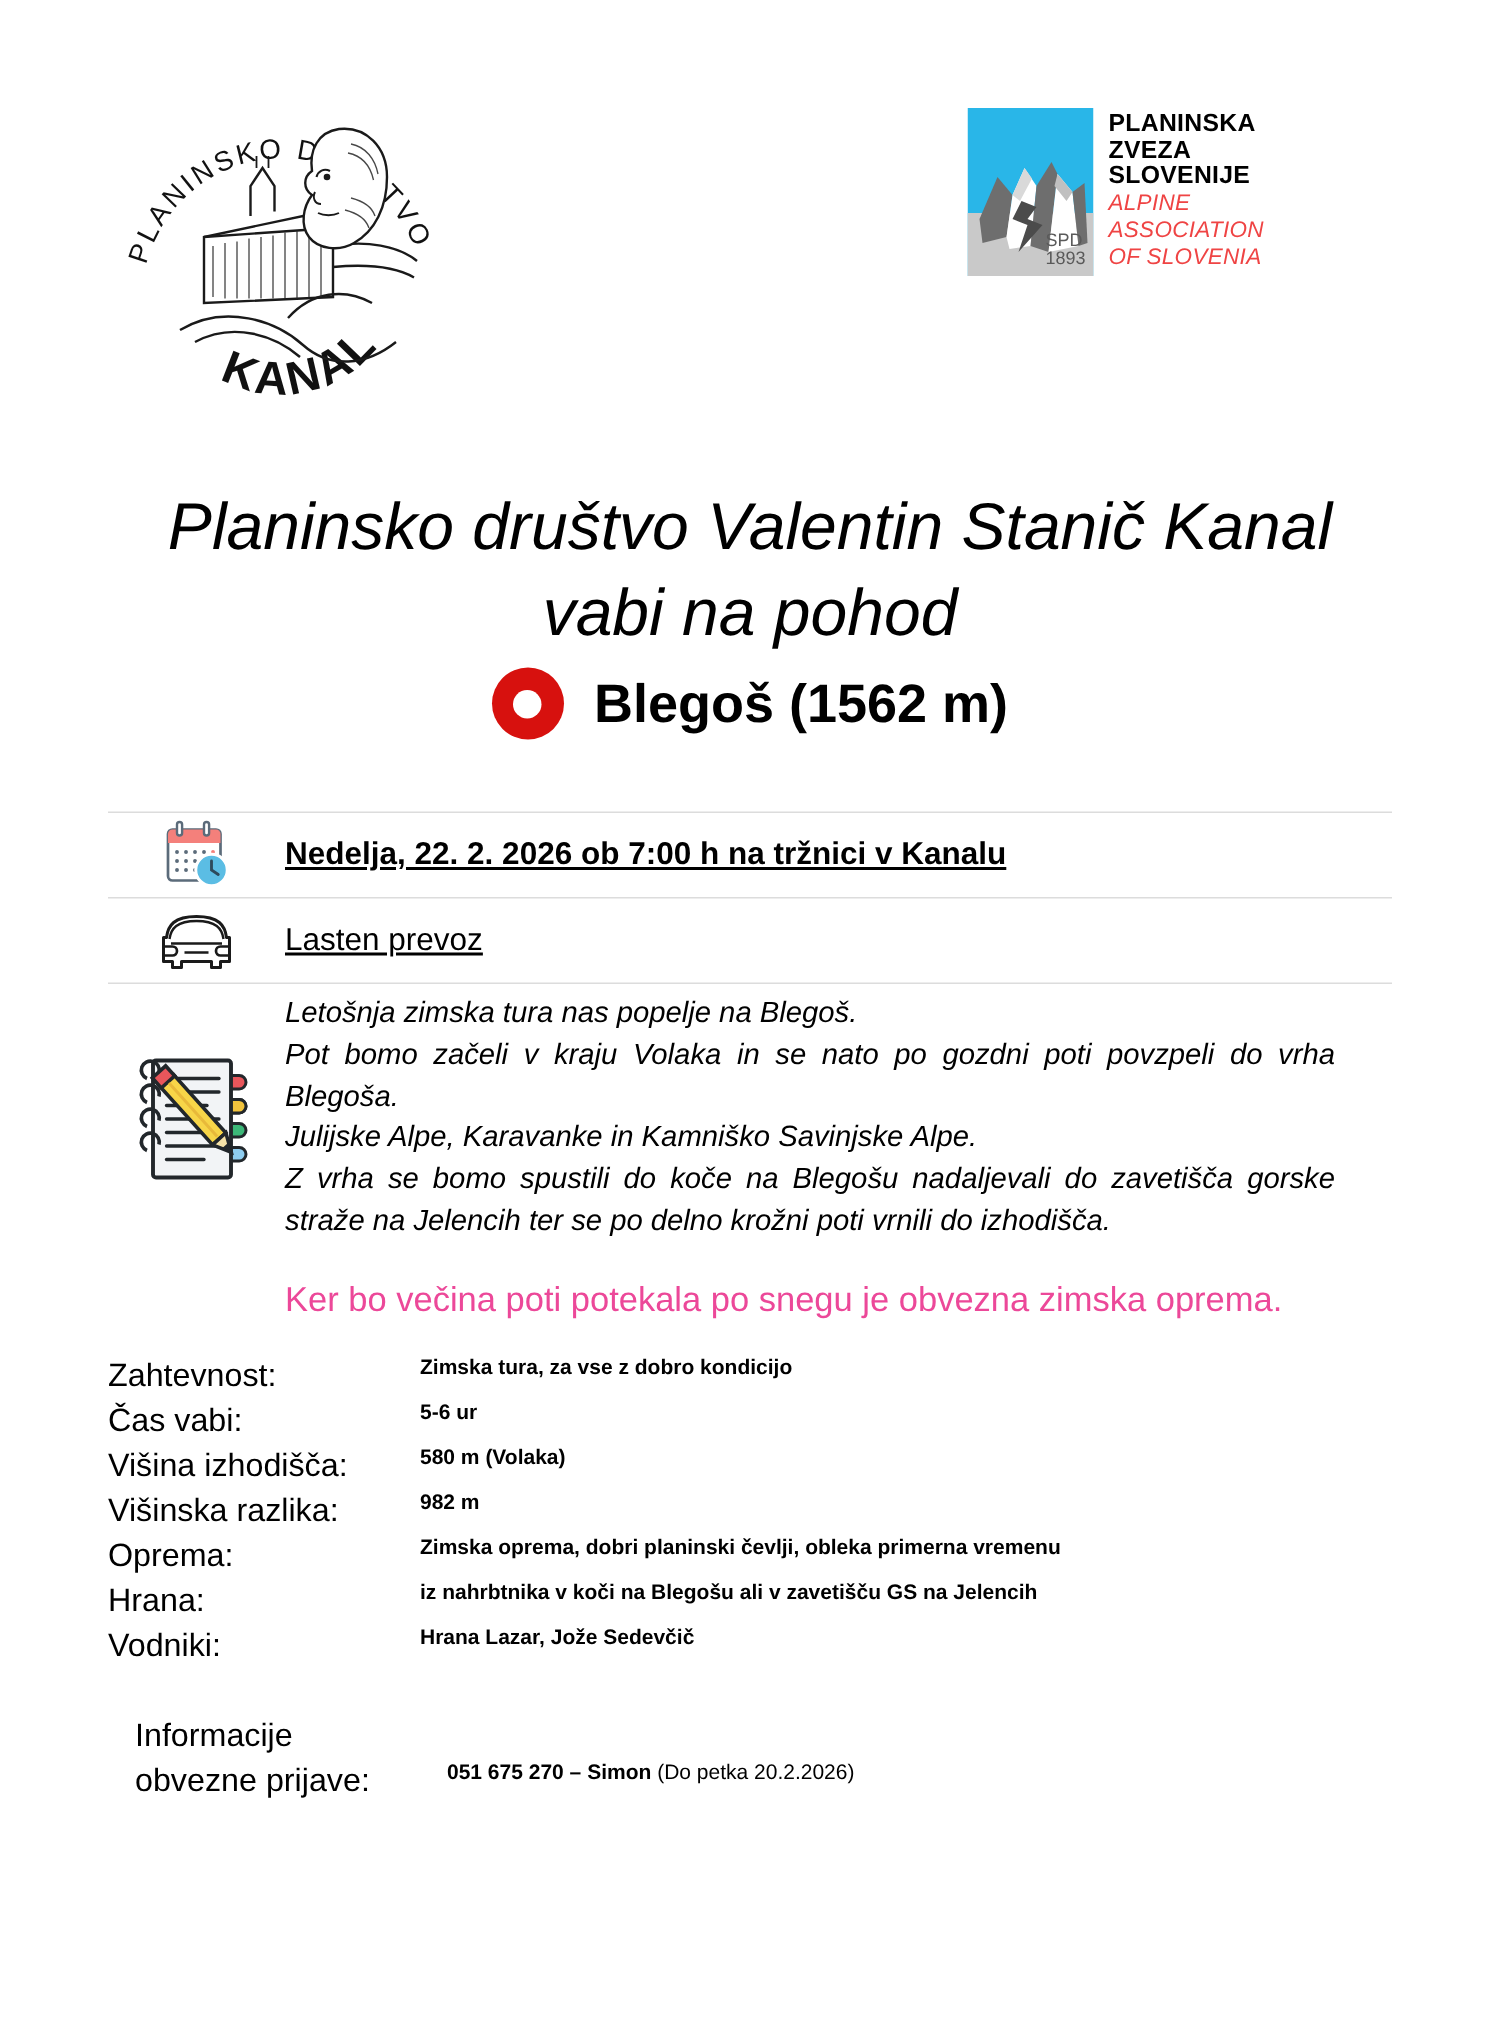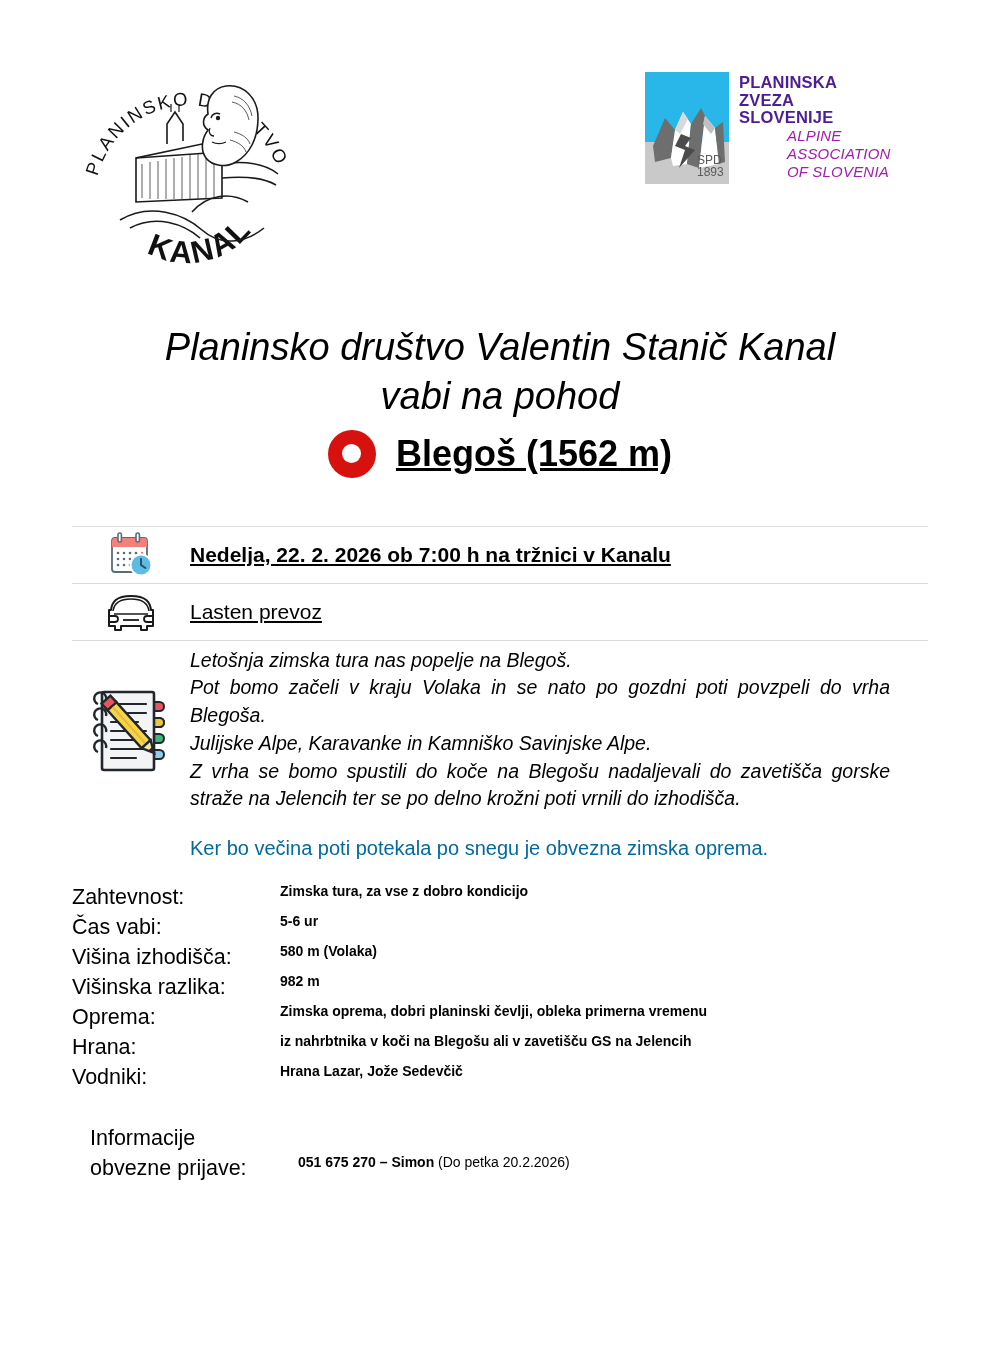--- a/index.html
+++ b/index.html
@@ -41,52 +41,50 @@
     height: 112px;
     flex: none;
   }
   .pzs-text {
     padding-top: 2px;
   }
   .pzs-name {
     font-size: 16.5px;
     font-weight: bold;
     line-height: 1.07;
-    color: #4c1d95;
+    color: #000000;
     letter-spacing: .2px;
   }
   .pzs-sub {
     font-size: 15px;
     font-style: italic;
     line-height: 1.12;
-    color: #a21caf;
+    color: #ef4444;
     letter-spacing: .2px;
     margin-top: 1px;
-    margin-left: 48px;
   }
 
   
   .title-block {
     text-align: center;
     margin-top: 38px;
   }
   .title-line {
-    font-size: 38px;
+    font-size: 44px;
     font-style: italic;
     line-height: 1.30;
     color: #000;
     font-stretch: condensed;
   }
   .peak-line {
     margin-top: 8px;
     display: flex;
     align-items: center;
     justify-content: center;
     gap: 20px;
-    text-decoration: underline;
   }
   .knafelc {
     width: 48px;
     height: 48px;
     border-radius: 50%;
     background: #d7110e;
     display: flex;
     align-items: center;
     justify-content: center;
     flex: none;
@@ -148,22 +146,22 @@
     justify-content: center;
   }
   .desc-text {
     font-size: 19.5px;
     line-height: 1.42;
     text-align: justify;
     width: 700px;
   }
   .desc-text p { margin: 0; }
   .warn {
-    color: #0369a1;
-    font-size: 20px;
+    color: #ec4899;
+    font-size: 23px;
     margin: 24px 0 0 118px;
   }
 
   
   .details {
     margin: 22px 0 0 72px;
     width: 810px;
   }
   .det-row {
     display: flex;

